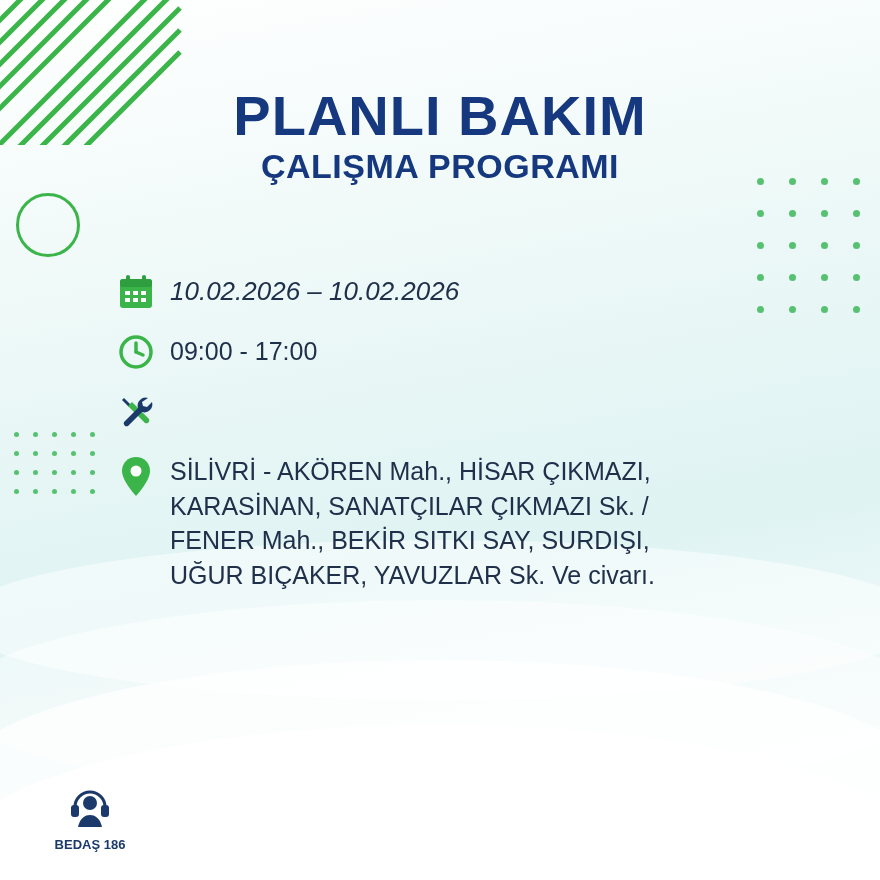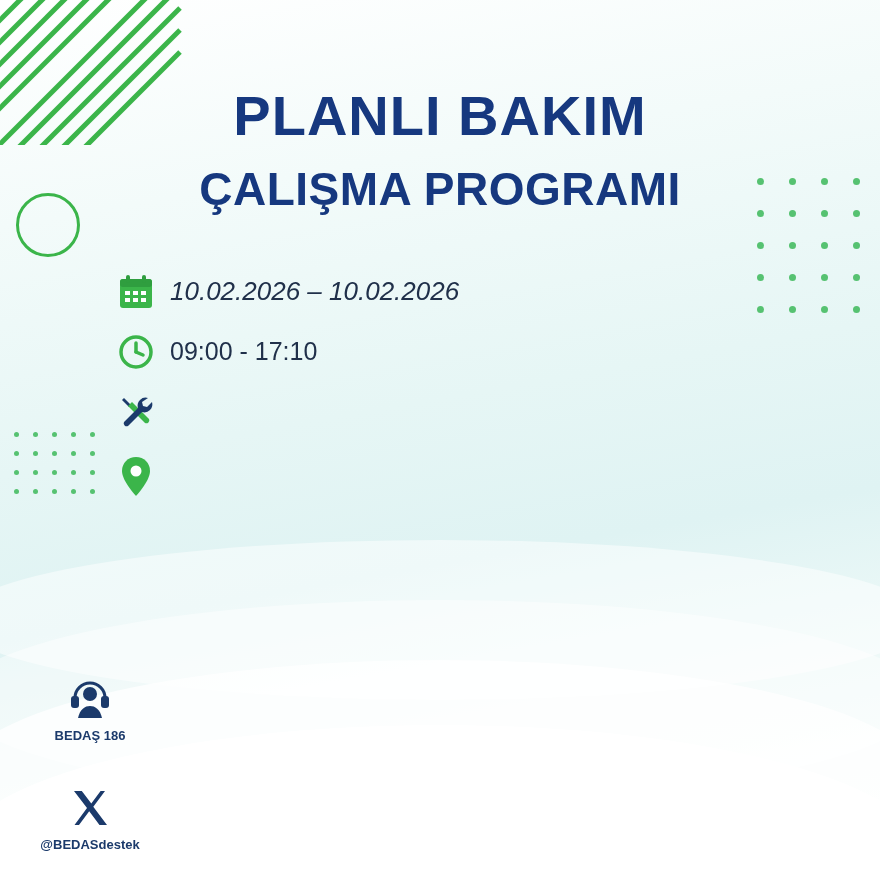--- a/index.html
+++ b/index.html
@@ -95,25 +95,25 @@
     width: 880px;
     text-align: center;
     font-size: 56px;
     font-weight: bold;
     letter-spacing: 1px;
     color: #16387f;
     line-height: 1;
   }
   .title-sub {
     position: absolute;
-    top: 164px;
+    top: 148px;
     left: 0;
     width: 880px;
     text-align: center;
-    font-size: 46px;
+    font-size: 34px;
     font-weight: bold;
     letter-spacing: 0.5px;
     color: #16387f;
     line-height: 1.1;
   }
 
   
   .info {
     position: absolute;
     top: 272px;
@@ -152,21 +152,20 @@
     width: 880px;
     height: 96px;
   }
   .foot-items {
     position: absolute;
     left: 40px;
     bottom: 0;
     display: flex;
     align-items: flex-end;
     gap: 38px;
-    flex-direction: column;
   }
   .foot-item {
     width: 100px;
     text-align: center;
   }
   .foot-item .glyph {
     height: 48px;
     display: flex;
     align-items: flex-end;
     justify-content: center;
@@ -312,40 +311,44 @@
     </div>
 
     <div class="row time">
       <div class="ic">
         <svg width="36" height="36" viewBox="0 0 36 36">
           <circle cx="18" cy="18" r="15" fill="none" stroke="#3bb54a" stroke-width="3.5"></circle>
           <line x1="18" y1="18" x2="18" y2="9" stroke="#3bb54a" stroke-width="3.5" stroke-linecap="round"></line>
           <line x1="18" y1="18" x2="25" y2="21" stroke="#3bb54a" stroke-width="3.5" stroke-linecap="round"></line>
         </svg>
       </div>
-      <div class="txt">09:00 - 17:10</div>
+      <div class="txt">09:00 - 17:00</div>
     </div>
 
     <div class="row work">
       <div class="ic">
         <svg width="36" height="36" viewBox="0 0 36 36">
           <path d="M6 4 L13 11 L11 13 L4 6 Z" fill="#1b3a6b"></path>
           <path d="M10 12 L27 29 a3 3 0 0 0 4-4 L14 8 Z" fill="#3bb54a"></path>
           <path d="M30 4 a8 8 0 0 0-10 10 L6 28 a3 3 0 0 0 4 4 L24 18 a8 8 0 0 0 10-10 l-5 5 -4-1 -1-4 Z" fill="#1b3a6b"></path>
         </svg>
       </div>
     </div>
 
     <div class="row loc">
       <div class="ic">
         <svg width="36" height="42" viewBox="0 0 36 42">
           <path d="M18 1 C10 1 4 7 4 15 c0 10 14 25 14 25 s14-15 14-25 C32 7 26 1 18 1 Z" fill="#3bb54a"></path>
           <circle cx="18" cy="15" r="5.5" fill="#ffffff"></circle>
         </svg>
       </div>
+      <div class="txt">SİLİVRİ - AKÖREN Mah., HİSAR ÇIKMAZI,
+KARASİNAN, SANATÇILAR ÇIKMAZI Sk. /
+FENER Mah., BEKİR SITKI SAY, SURDIŞI,
+UĞUR BIÇAKER, YAVUZLAR Sk. Ve civarı.</div>
     </div>
 
   </div>
 
   <div class="footer">
     <div class="foot-items">
 
       <div class="foot-item">
         <div class="glyph">
           <svg width="46" height="46" viewBox="0 0 46 46">
@@ -353,26 +356,18 @@
             <rect x="4" y="22" width="8" height="12" rx="3" fill="#1b3a6b"></rect>
             <rect x="34" y="22" width="8" height="12" rx="3" fill="#1b3a6b"></rect>
             <circle cx="23" cy="20" r="7" fill="#1b3a6b"></circle>
             <path d="M11 44 c2-9 7-12 12-12 s10 3 12 12 Z" fill="#1b3a6b"></path>
           </svg>
         </div>
         <div class="cap">BEDAŞ 186</div>
       </div>
 
 
-      <div class="foot-item">
-        <div class="glyph">
-          <svg width="42" height="42" viewBox="0 0 42 42">
-            <path d="M5 4 L18 21 L5.5 38 H10 L20.2 24.2 L30.5 38 H38 L24.3 19.8 L36 4 H31.6 L22.3 16.6 L12.8 4 Z" fill="#1b3a6b"></path>
-          </svg>
-        </div>
-        <div class="cap">@BEDASdestek</div>
-      </div>
 
     </div>
 
   </div>
 
 </div>
 
 </body></html>

